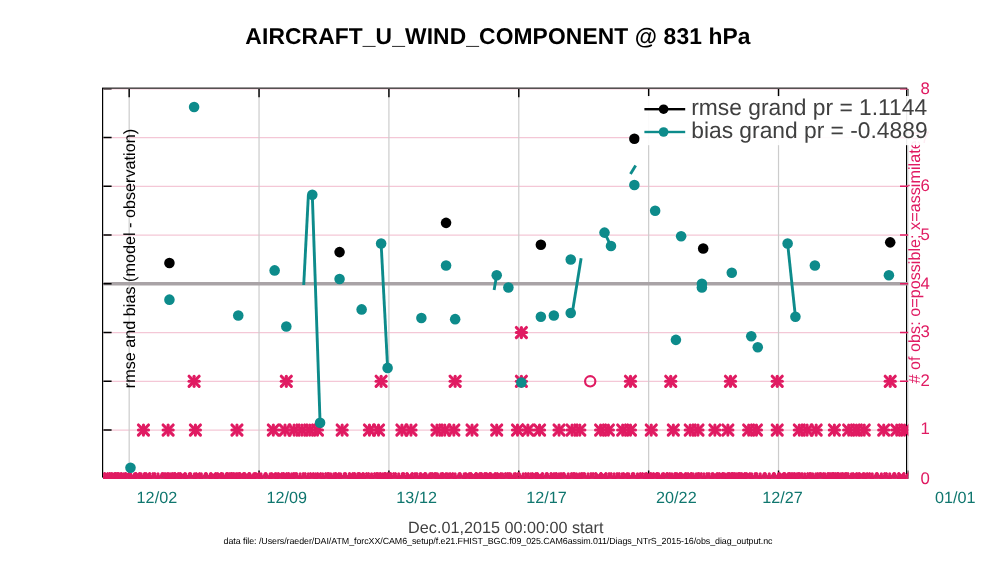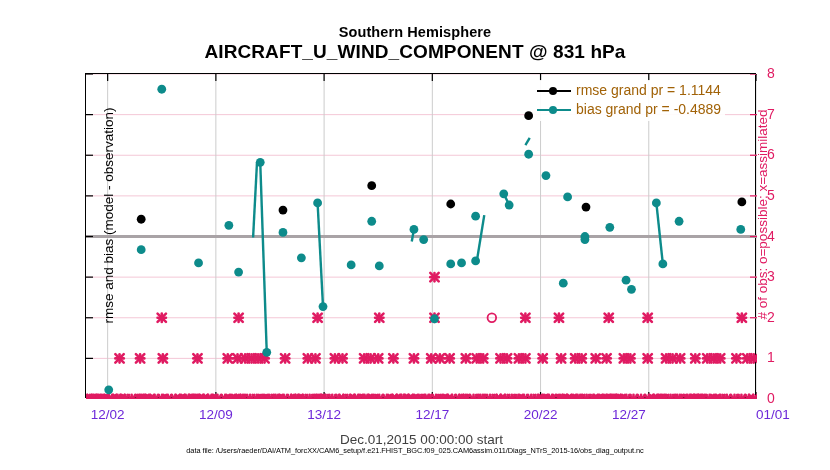--- a/index.html
+++ b/index.html
@@ -65,43 +65,43 @@
     font-size:14px;
     color:#e01b62;
     width:60px;
     transform:translateY(-9px);
     white-space:nowrap;
   }
   .xtick{
     position:absolute;
     top:333px;
     font-size:13.5px;
-    color:#6d28d9;
+    color:#0f766e;
     width:80px;
     margin-left:-40px;
-    text-align:center;
+    text-align:right;
     white-space:nowrap;
   }
   .xlabel{
     position:absolute;
     left:0;top:358px;width:671px;
     text-align:center;
     font-size:13.5px;
     color:#404040;
   }
 
   
   #legend{
     position:absolute;
     left:447px;
     top:6px;
     padding:1px 4px 2px 4px;
     background:rgba(255,255,255,0.92);
-    font-size:14px;
-    color:#a16207;
+    font-size:19px;
+    color:#404040;
     line-height:19px;
     z-index:6;
   }
   .legend-row{display:flex;align-items:center;white-space:nowrap;height:19px;}
   .legend-sample{width:34px;height:12px;margin-right:5px;position:relative;flex:0 0 34px;}
   .legend-sample .lline{position:absolute;left:0;top:5px;width:34px;height:2.2px;}
   .legend-sample .ldot{position:absolute;left:12px;top:2px;width:8px;height:8px;border-radius:50%;}
 
   
   .footer{
@@ -112,21 +112,20 @@
     letter-spacing:-0.05px;
     white-space:nowrap;
   }
 </style>
 </head>
 <body>
 
 <div id="figure">
 
   <div class="title-block">
-    <div>Southern Hemisphere</div>
     <div class="title-line2">AIRCRAFT_U_WIND_COMPONENT @ 831 hPa</div>
   </div>
 
   <div id="plot">
     <svg id="canvas-svg" width="671" height="325">
         <line x1="0" y1="325" x2="671" y2="325" stroke="#f4c7d6" stroke-width="1"></line>
         <line x1="0" y1="284.375" x2="671" y2="284.375" stroke="#f4c7d6" stroke-width="1"></line>
         <line x1="0" y1="243.75" x2="671" y2="243.75" stroke="#f4c7d6" stroke-width="1"></line>
         <line x1="0" y1="203.125" x2="671" y2="203.125" stroke="#f4c7d6" stroke-width="1"></line>
         <line x1="0" y1="121.875" x2="671" y2="121.875" stroke="#f4c7d6" stroke-width="1"></line>

